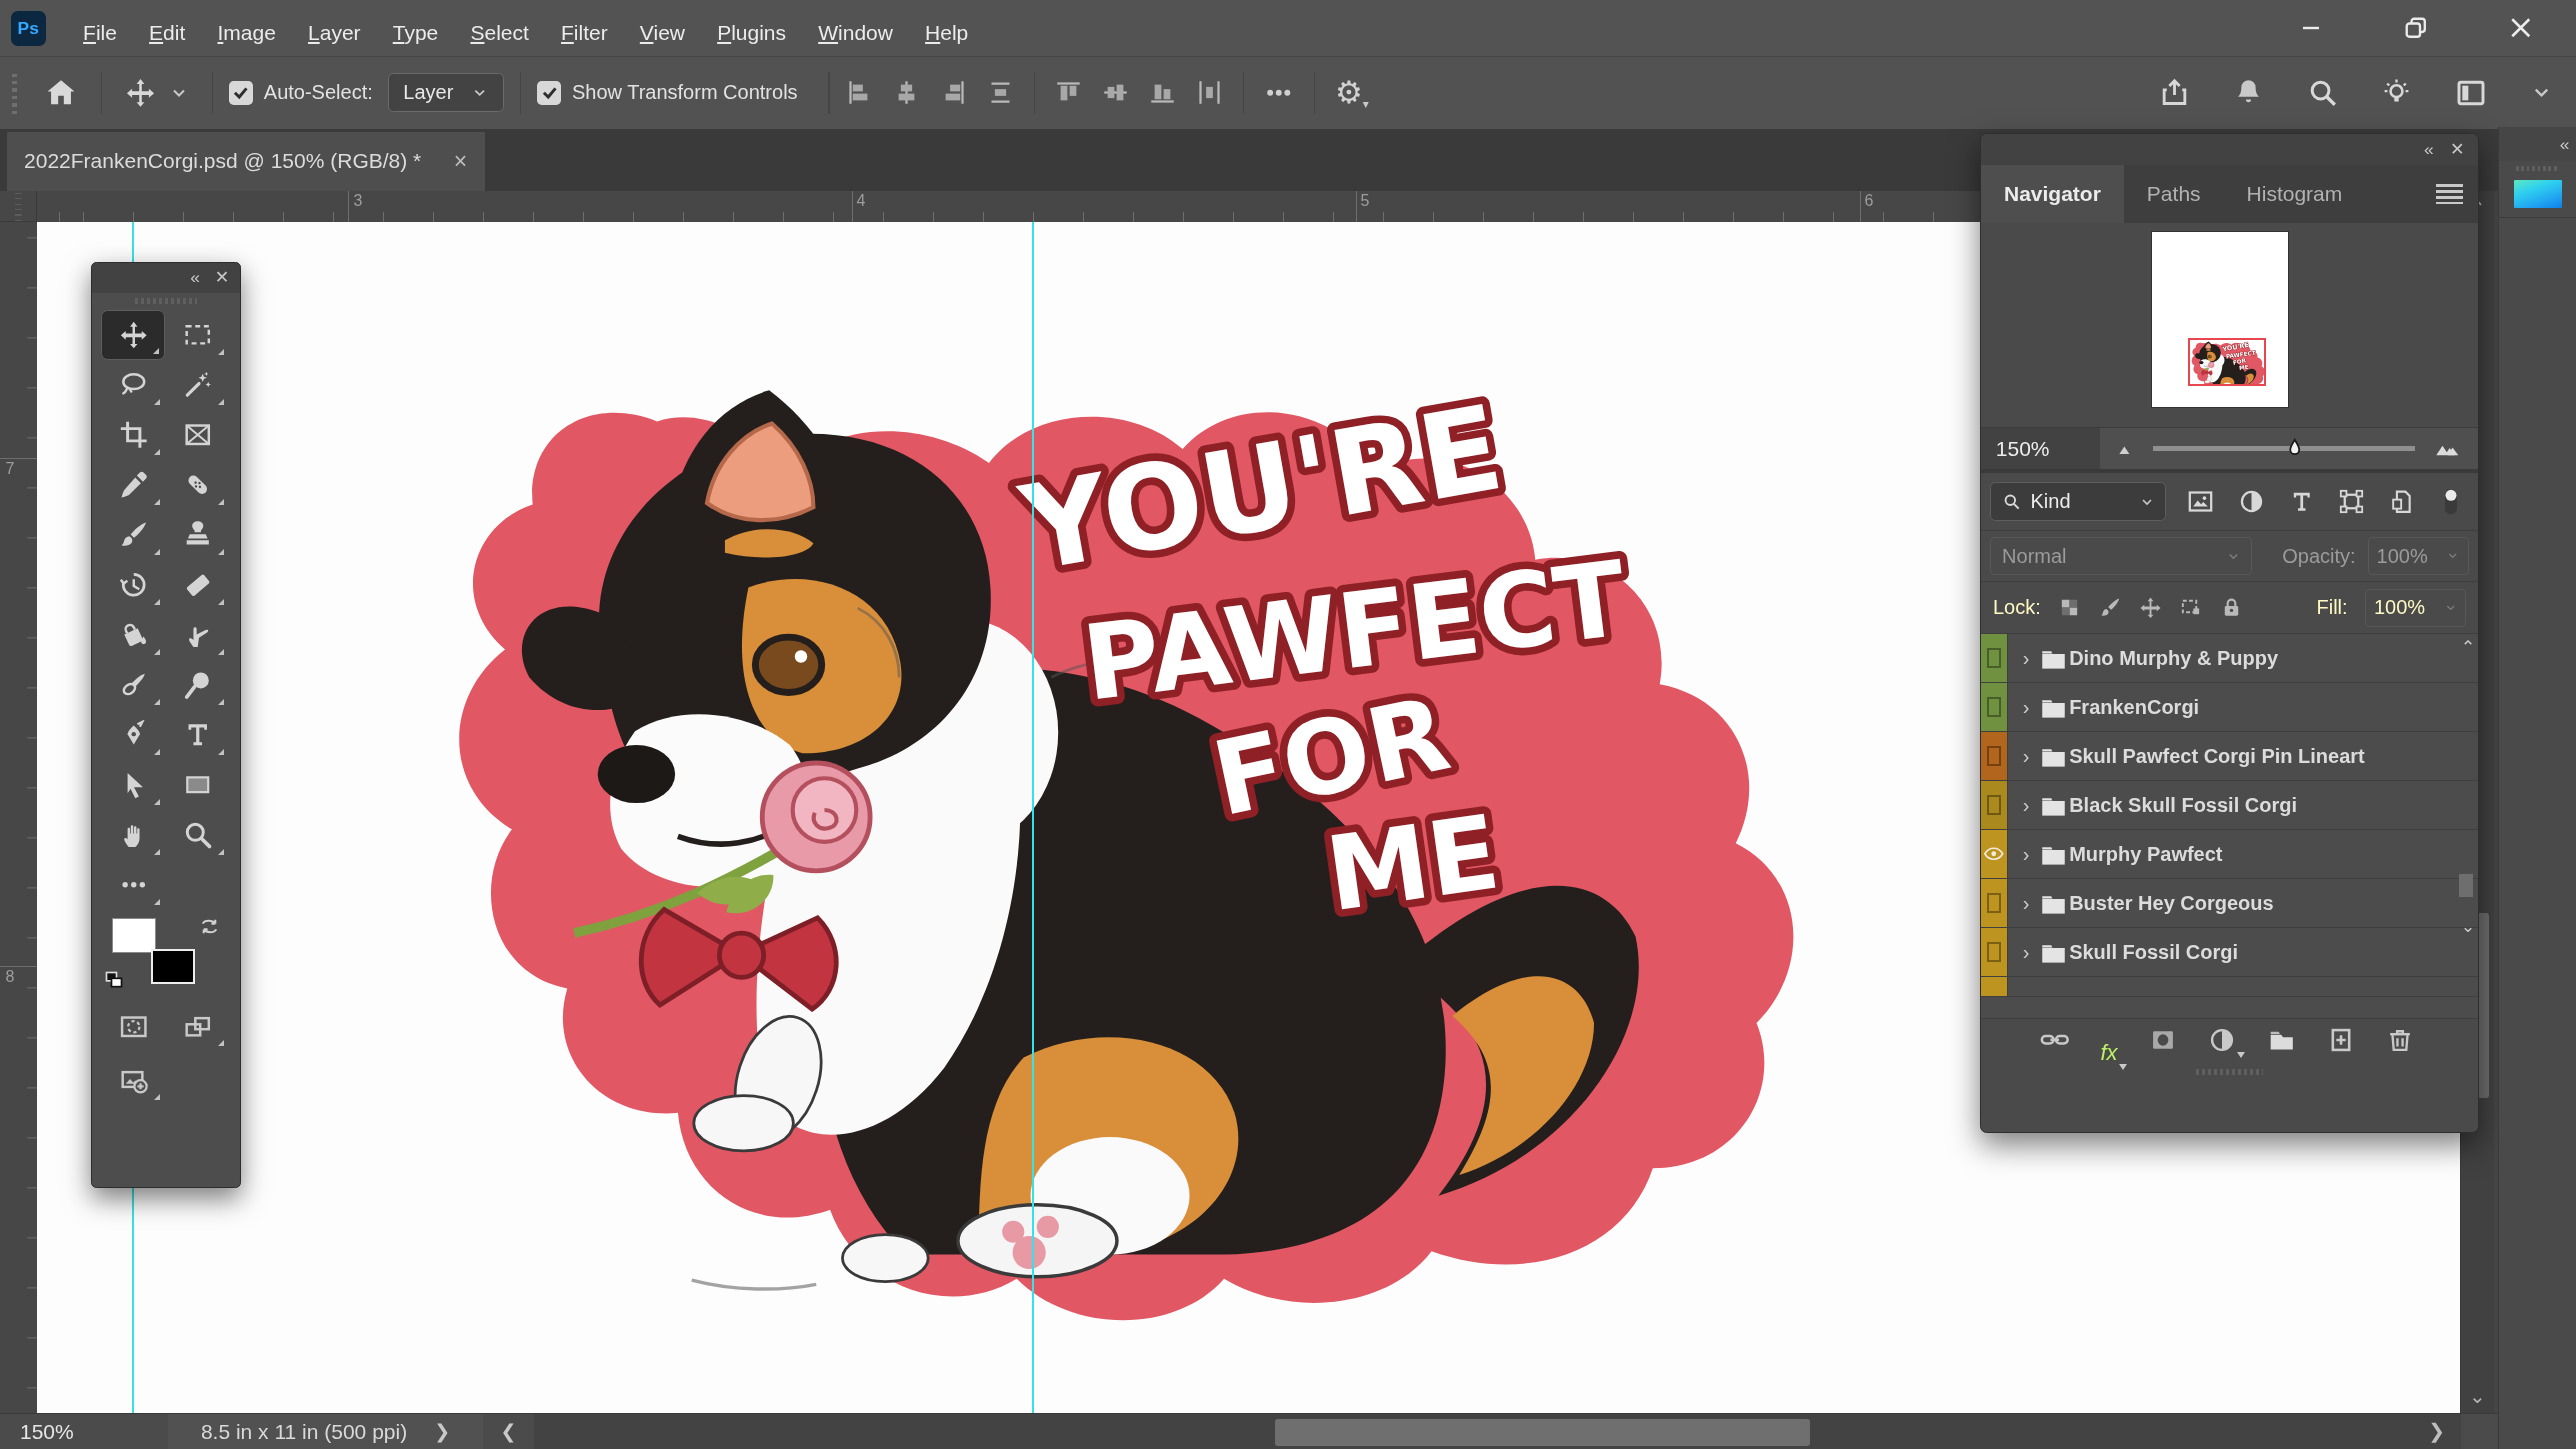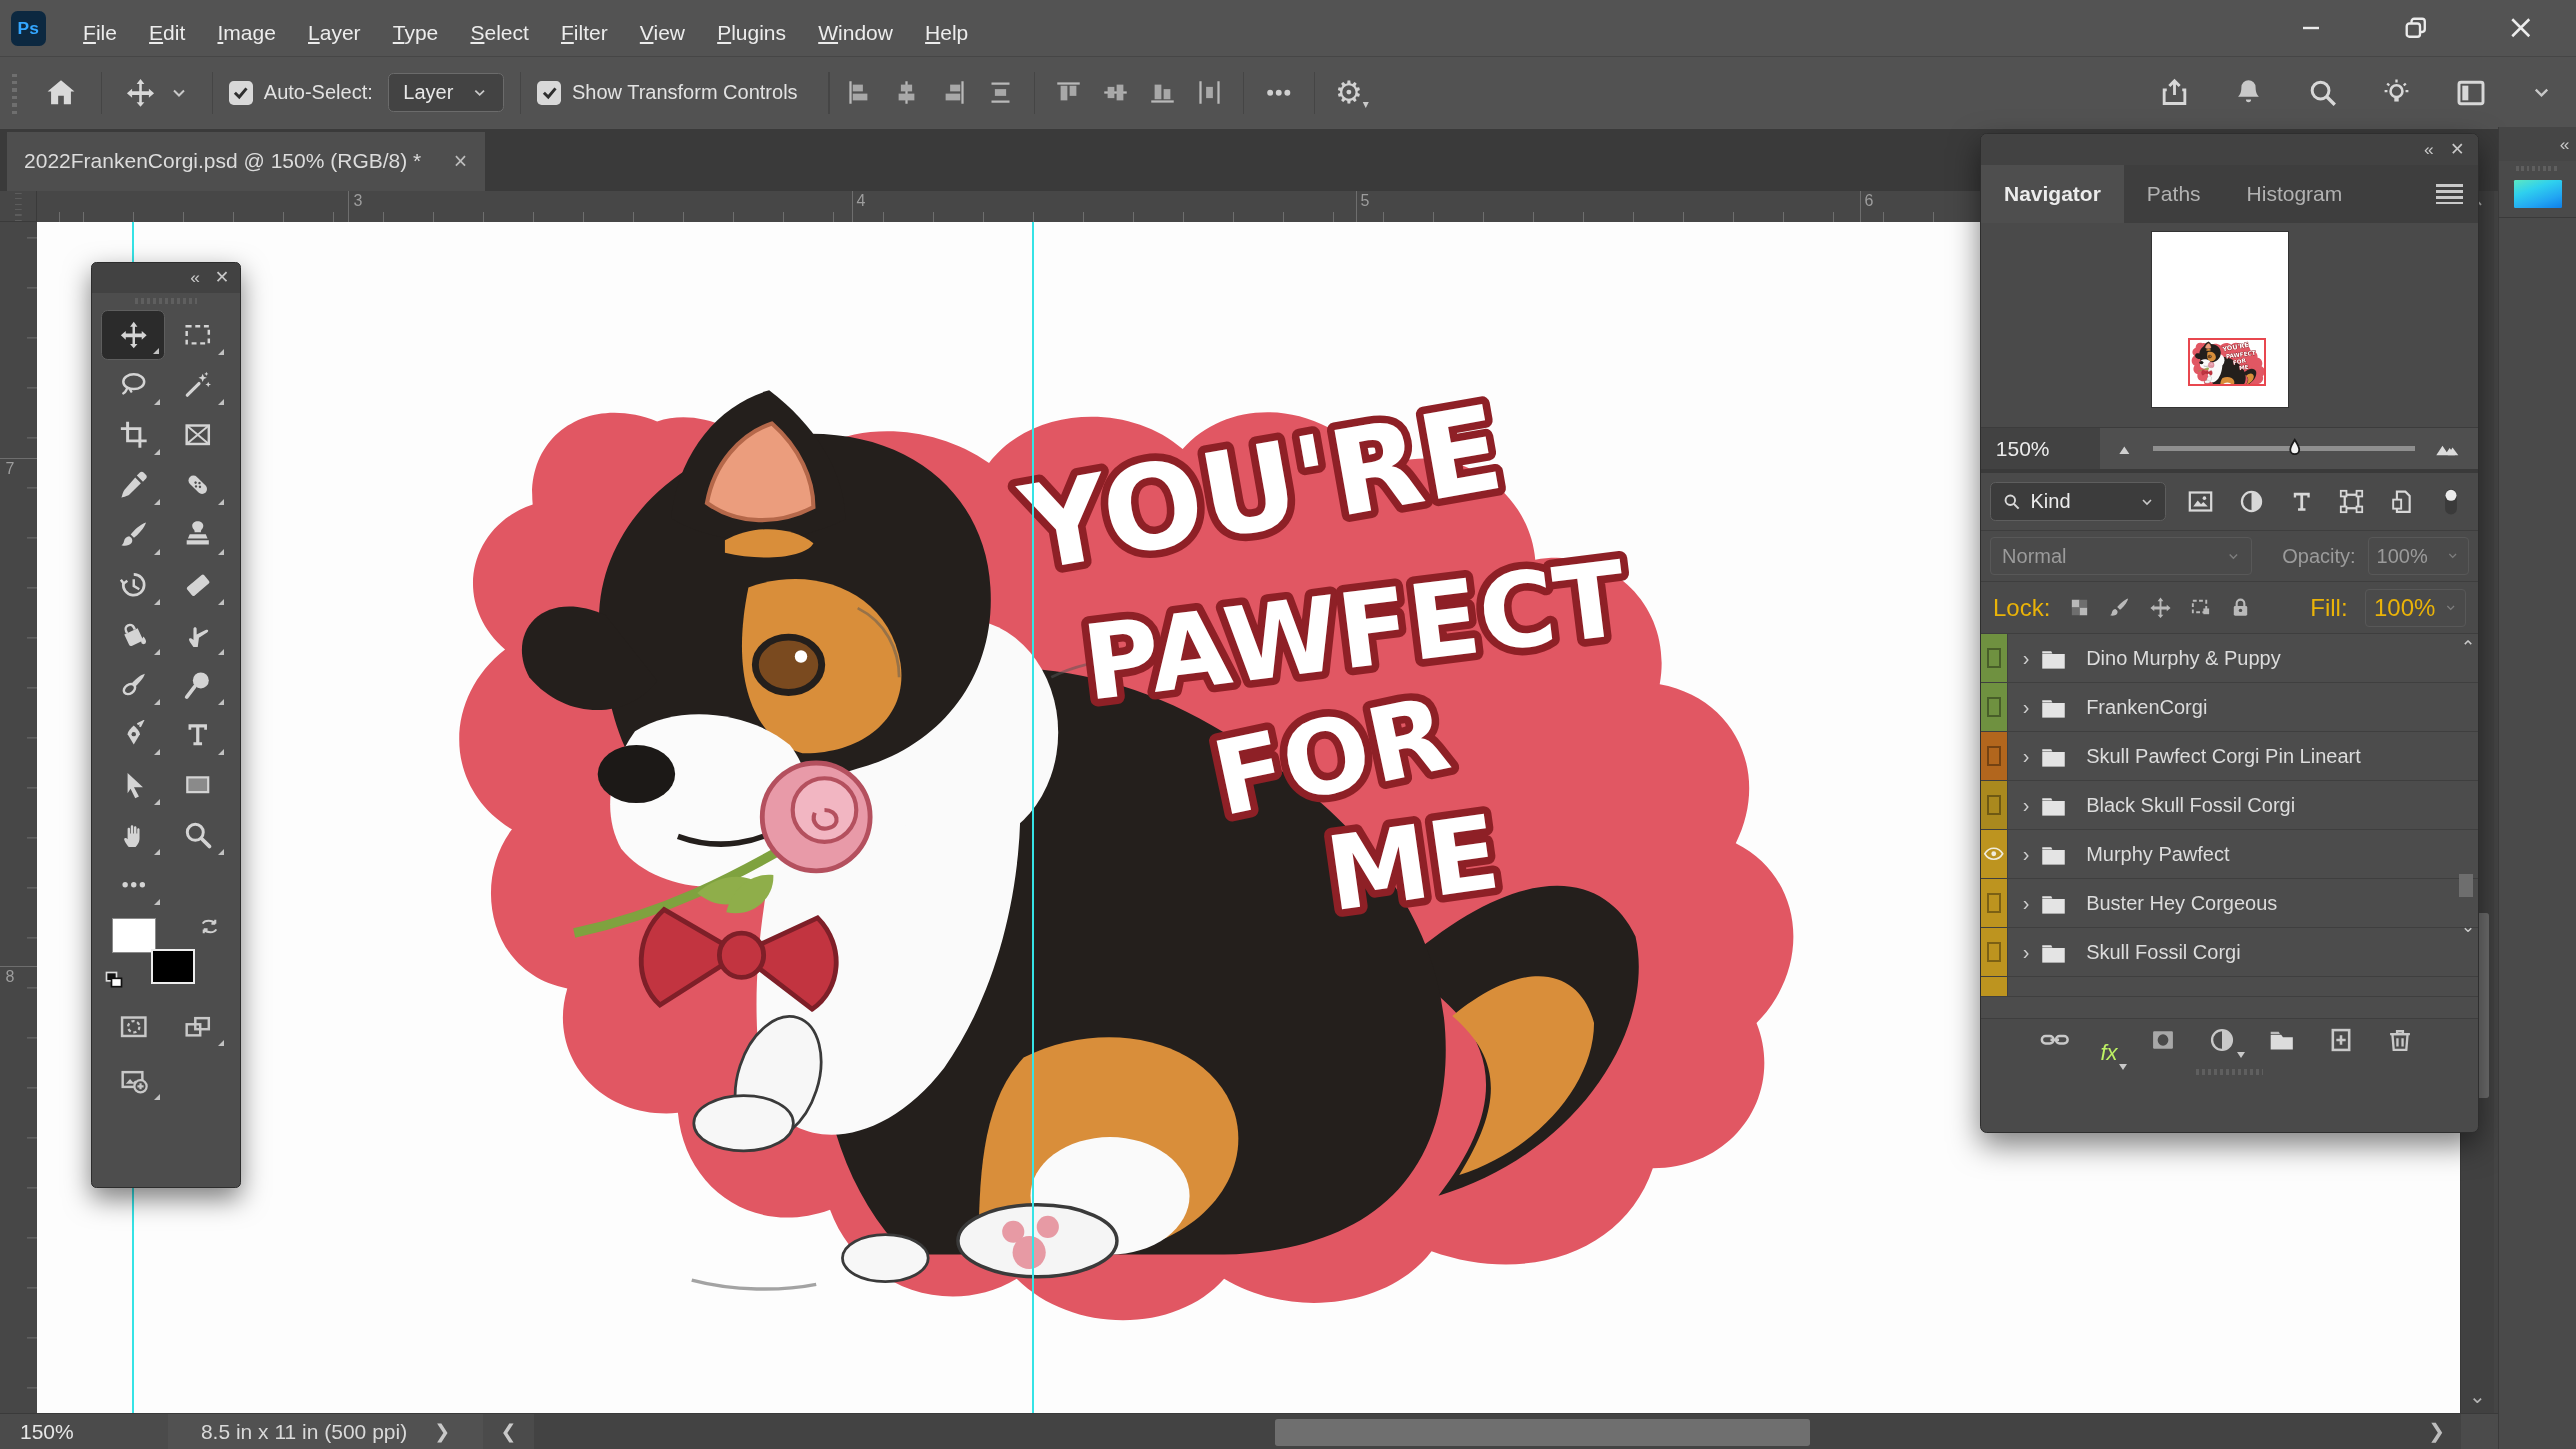--- a/index.html
+++ b/index.html
@@ -126,30 +126,30 @@
   .kind-box .chev{margin-left:auto;color:#c9c9c9;}
   .filter-icons{display:flex;flex:1;justify-content:space-between;align-items:center;color:#d8d8d8;padding:0 5.4px;}
   .blend-row{height:51px;display:flex;align-items:center;padding:0 9.4px;gap:12px;border-bottom:1.3px solid #3e3e3e;color:#9b9b9b;font-size:20px;}
   .blend-select{width:262px;height:38px;border:1.3px solid #585858;border-radius:4px;background:#4a4a4a;
                 display:flex;align-items:center;padding:0 10.7px;}
   .blend-select .chev{margin-left:auto;color:#7e7e7e;}
   .small-field{width:101px;height:38px;border:1.3px solid #585858;border-radius:4px;display:flex;align-items:center;
                padding:0 8px;gap:2px;}
   .small-field .chev{margin-left:auto;color:#7e7e7e;font-size:16px;}
   .lock-row{height:52px;display:flex;align-items:center;padding:0 12px;gap:17.4px;border-bottom:1.3px solid #3e3e3e;
-            color:#eab308;font-size:24px;}
+            color:#fef9c3;font-size:20px;}
   .lock-row .licon{color:#b9b9b9;display:flex;}
   .layers-list{position:relative;height:384px;overflow:hidden;background:#4c4c4c;}
   .layer-row{position:relative;height:49px;display:flex;align-items:center;border-bottom:1.3px solid #3f3f3f;
              background:#4c4c4c;padding-right:27px;}
   .layer-eyecol{width:27px;height:100%;display:flex;align-items:center;justify-content:center;flex:0 0 27px;
                 border-right:1.3px solid #3f3f3f;}
   .layer-eyecol .hidden-box{width:14.8px;height:20px;border:2px solid rgba(0,0,0,.35);}
   .layer-chev{color:#d0d0d0;font-size:20px;margin:0 10.7px 0 14.8px;}
-  .layer-name{font-size:20px;color:#dcdcdc;margin-left:19px;white-space:nowrap;}
+  .layer-name{font-size:20px;color:#dcdcdc;margin-left:2px;white-space:nowrap;font-weight:bold;}
   .list-rail{position:absolute;right:0;top:0;width:25.5px;height:100%;}
   .list-rail .a{position:absolute;right:2.7px;color:#c9c9c9;font-size:17.4px;}
   .list-rail .thumb{position:absolute;right:4.7px;top:240px;width:14.8px;height:23px;background:#6e6e6e;}
   .layers-actions{height:42px;display:flex;align-items:center;justify-content:space-between;
                   padding:0 64px 0 59px;color:#c9c9c9;border-top:1.3px solid #3e3e3e;}
   .layers-actions .act{position:relative;display:flex;align-items:center;}
   .act .dd{position:absolute;right:-9.4px;bottom:-4px;border-left:4.7px solid transparent;border-right:4.7px solid transparent;
            border-top:6px solid #c9c9c9;}
   .fx-label{font-size:22px;font-style:italic;color:#bef264;margin-top:27px;}
   .pg-grip{height:23px;display:flex;align-items:center;justify-content:center;}

